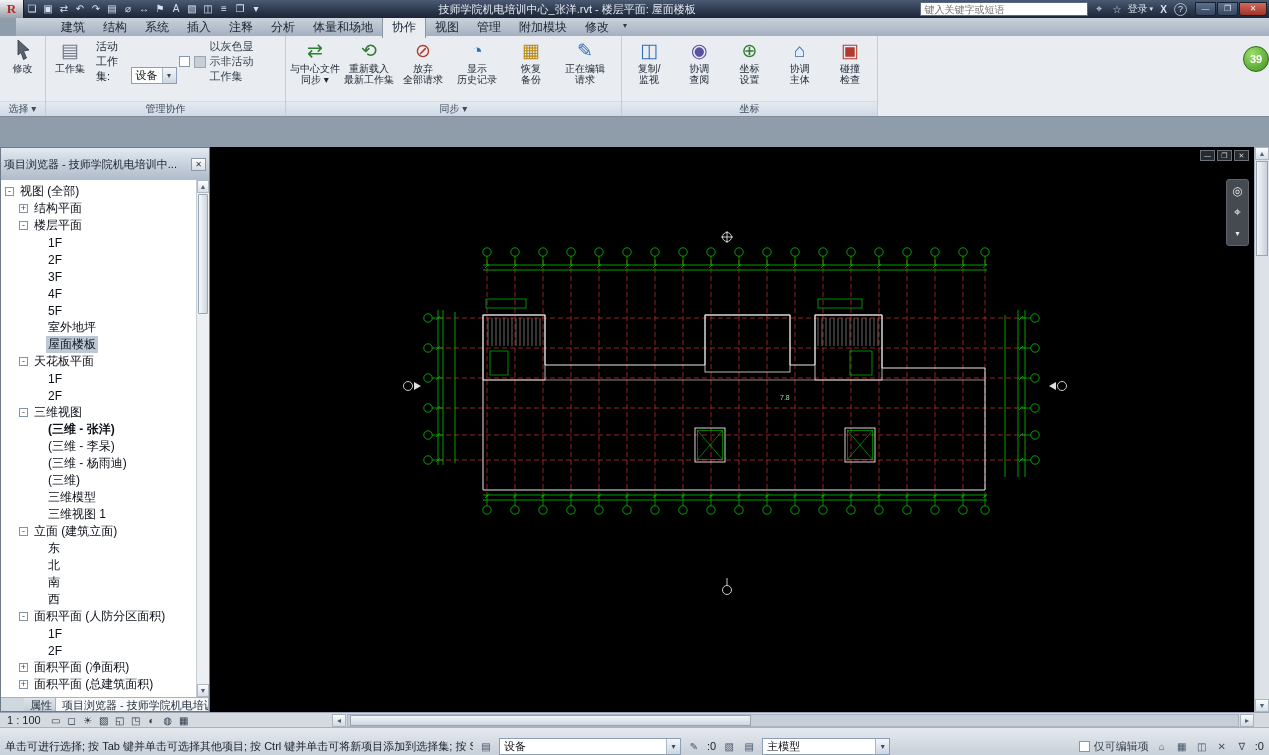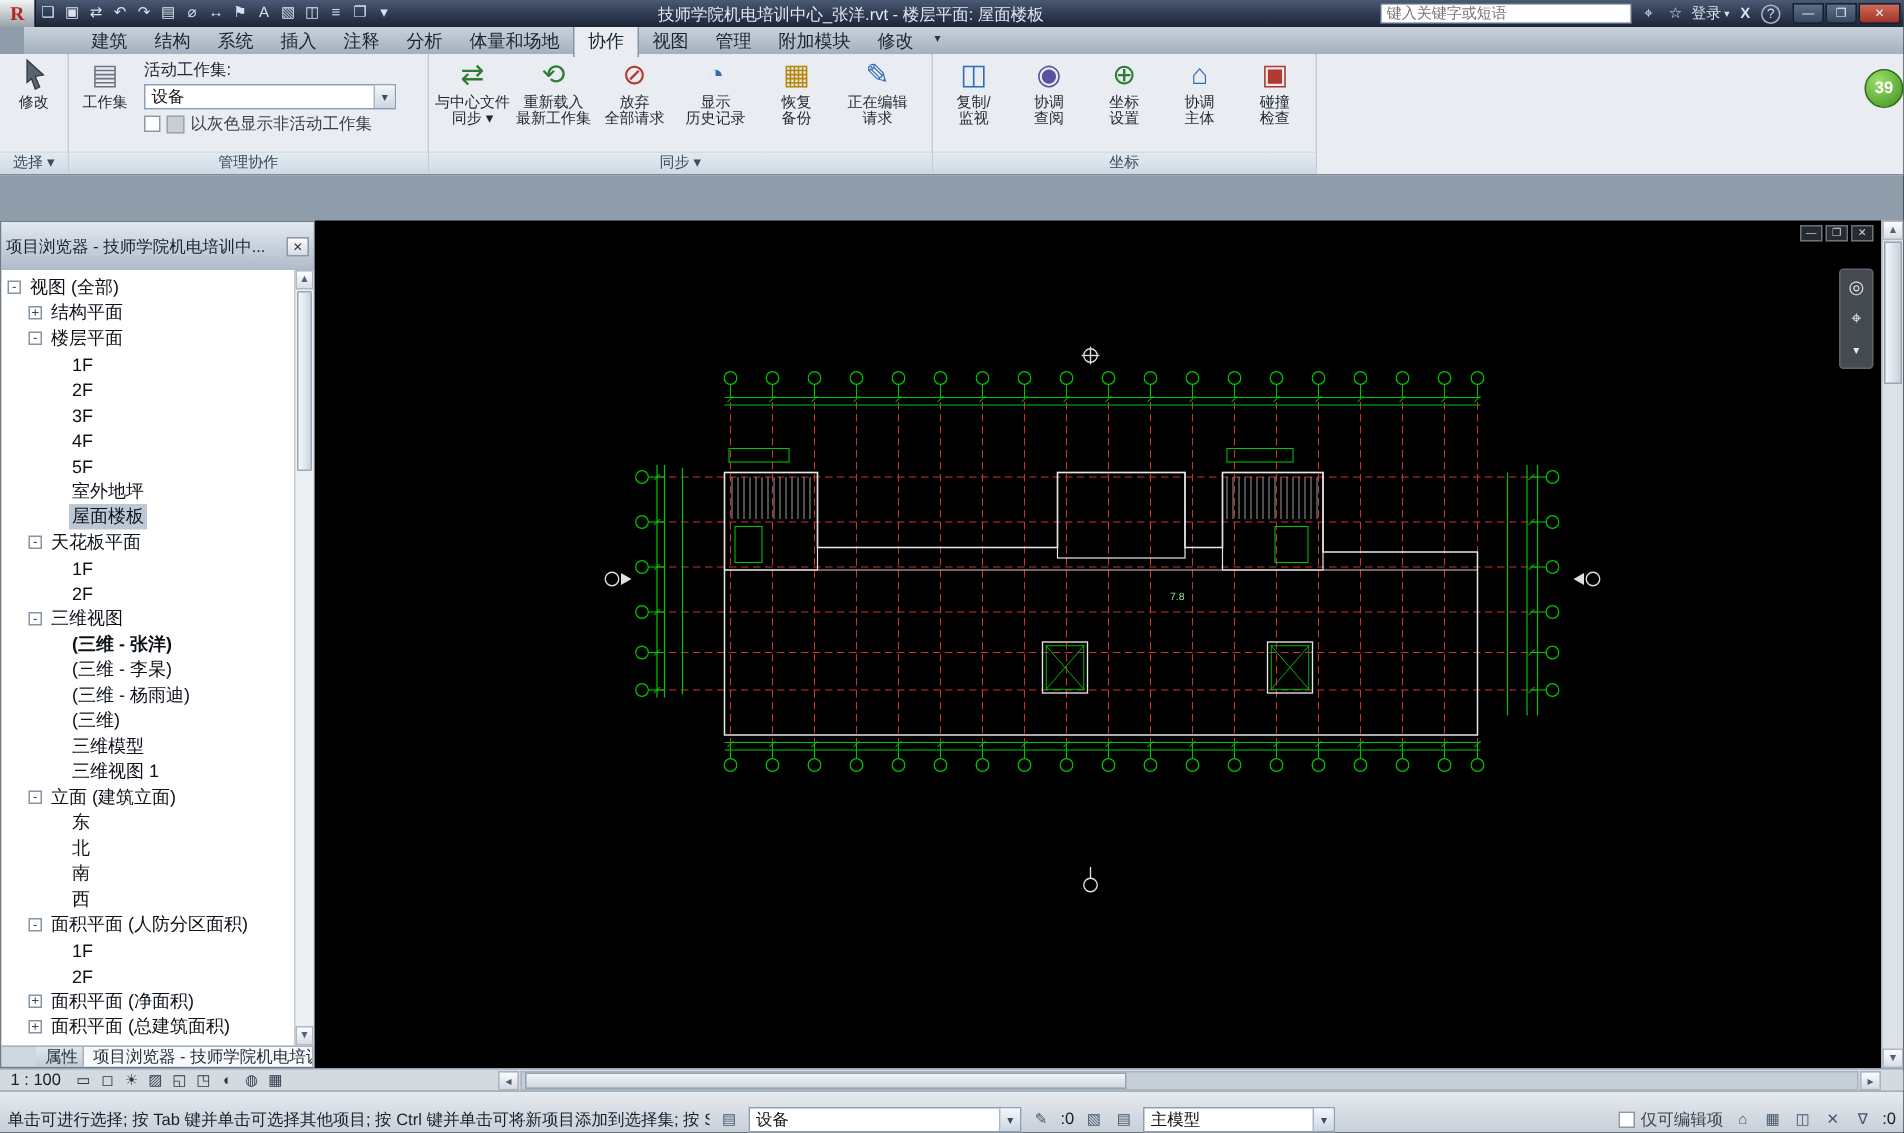--- a/index.html
+++ b/index.html
@@ -35,21 +35,21 @@
 .panel-label{height:15px;font-size:10px;color:#3e4b5c;text-align:center;line-height:14px;background:linear-gradient(#e4eaf1,#cfd9e4);border-top:1px solid #d4dce6;cursor:pointer;}
 .bigbtn{width:54px;height:63px;display:flex;flex-direction:column;align-items:center;font-size:10px;line-height:11px;color:#1e2633;text-align:center;cursor:pointer;border:1px solid transparent;border-radius:2px;}
 .bigbtn .glyph{font-size:19px;line-height:25px;height:25px;}
 .bb-narrow{width:44px;}
 .c-green .glyph{color:#2e7d32;}
 .c-red .glyph{color:#b03a2e;}
 .c-blue .glyph{color:#2f6db3;}
 .c-amber .glyph{color:#b8860b;}
 .c-gray .glyph{color:#6d7784;}
 .c-purple .glyph{color:#5b4fa0;}
-.workset-col{display:flex;flex-direction:column;gap:2px;padding:2px 4px 0;font-size:11px;color:#1e2633;width:176px;}
+.workset-col{display:flex;gap:2px;padding:2px 4px 0;font-size:11px;color:#1e2633;width:176px;align-items:flex-end;}
 .combo{background:#fff;border:1px solid #8ba0b8;height:17px;display:flex;align-items:center;font-size:11px;cursor:pointer;}
 .combo .val{flex:1;padding:0 4px;white-space:nowrap;overflow:hidden;color:#111;}
 .combo .arrow{width:14px;height:100%;background:linear-gradient(#f4f7fa,#ccd6e1);border-left:1px solid #a9b8c8;display:flex;align-items:center;justify-content:center;}
 .combo .arrow::after{content:"▾";font-size:8px;color:#3c4a5c;}
 .checkrow{display:flex;align-items:center;gap:4px;font-size:11px;color:#39424f;cursor:pointer;}
 .cb{width:11px;height:11px;border:1px solid #8a97a5;background:#fff;flex:none;}
 .mini-ic{width:12px;height:12px;background:#c7ced6;border:1px solid #9aa5b1;flex:none;}
 .badge{position:absolute;top:46px;right:0;width:26px;height:26px;border-radius:50%;background:radial-gradient(circle at 35% 30%,#9be06a,#3f9020);border:1px solid #2c6a14;color:#fff;font-weight:bold;font-size:11px;line-height:24px;text-align:center;z-index:40;}
 
 

